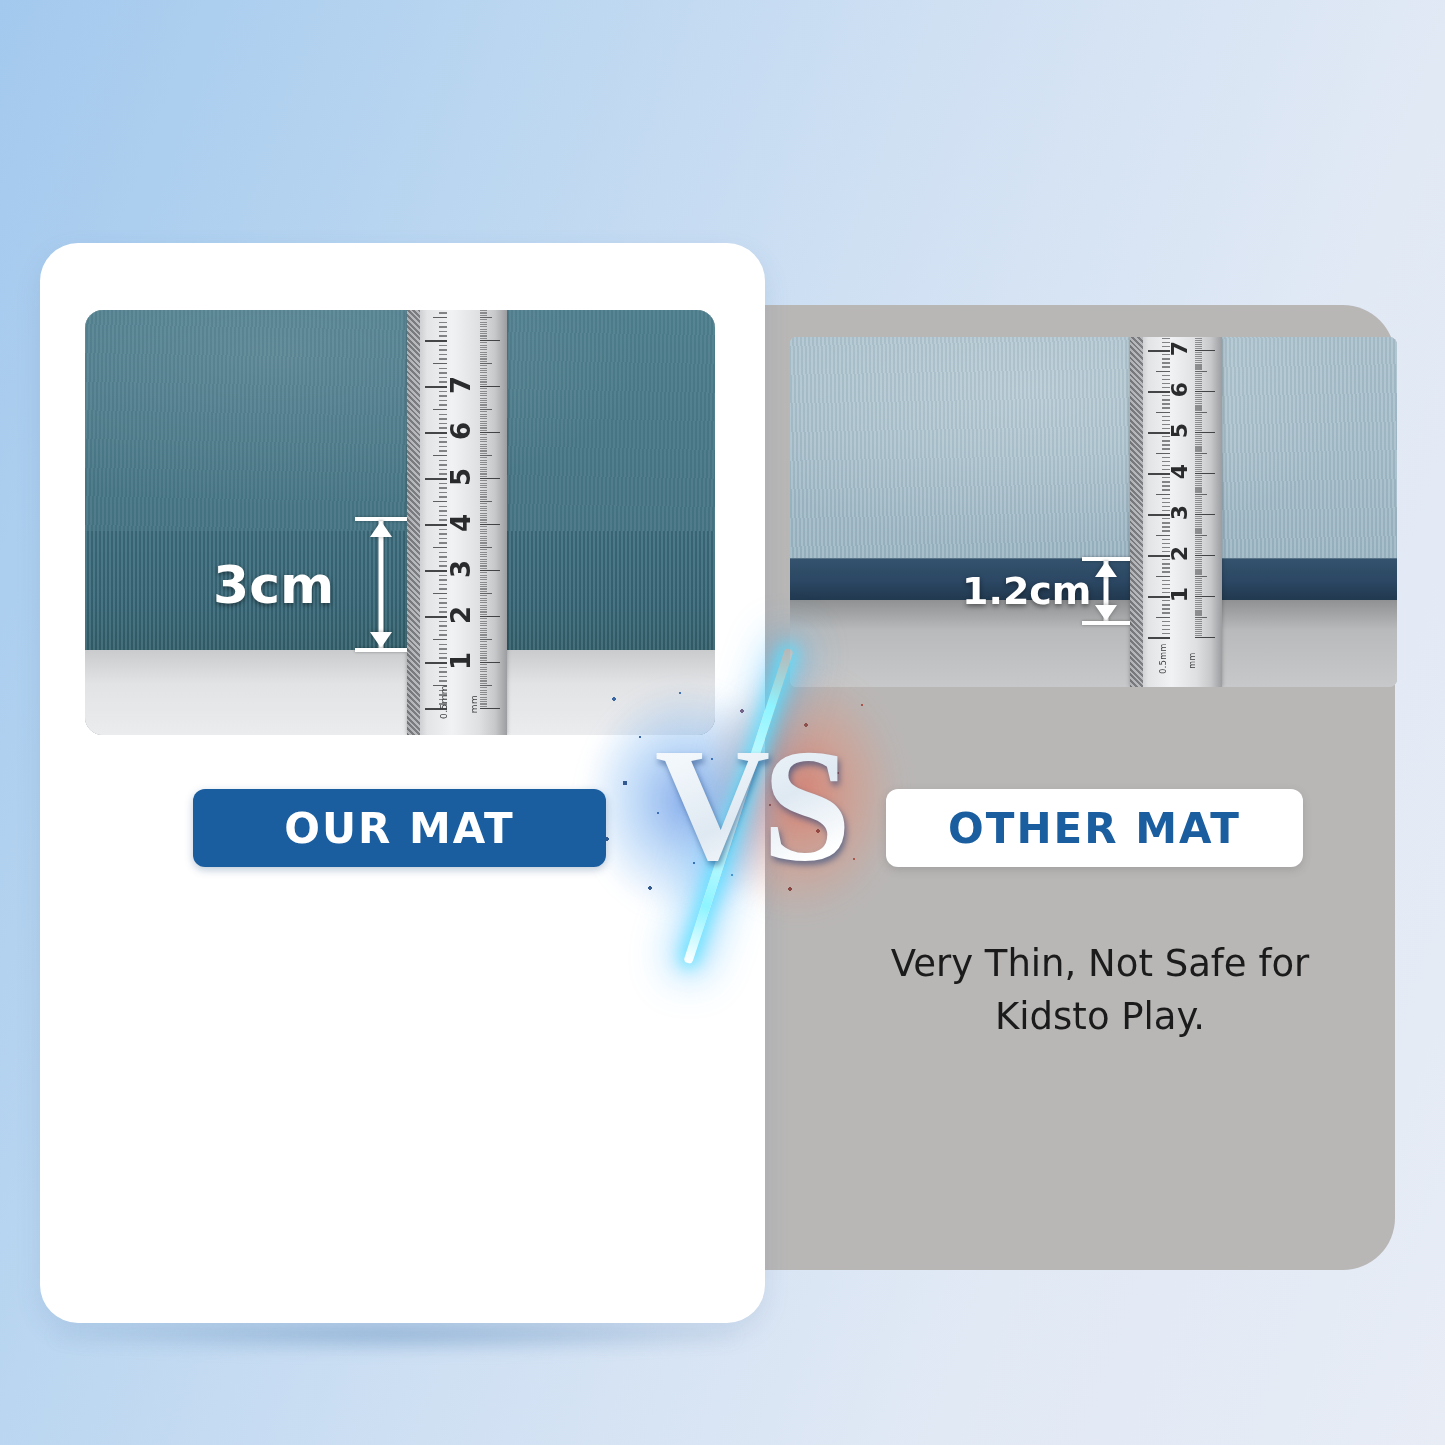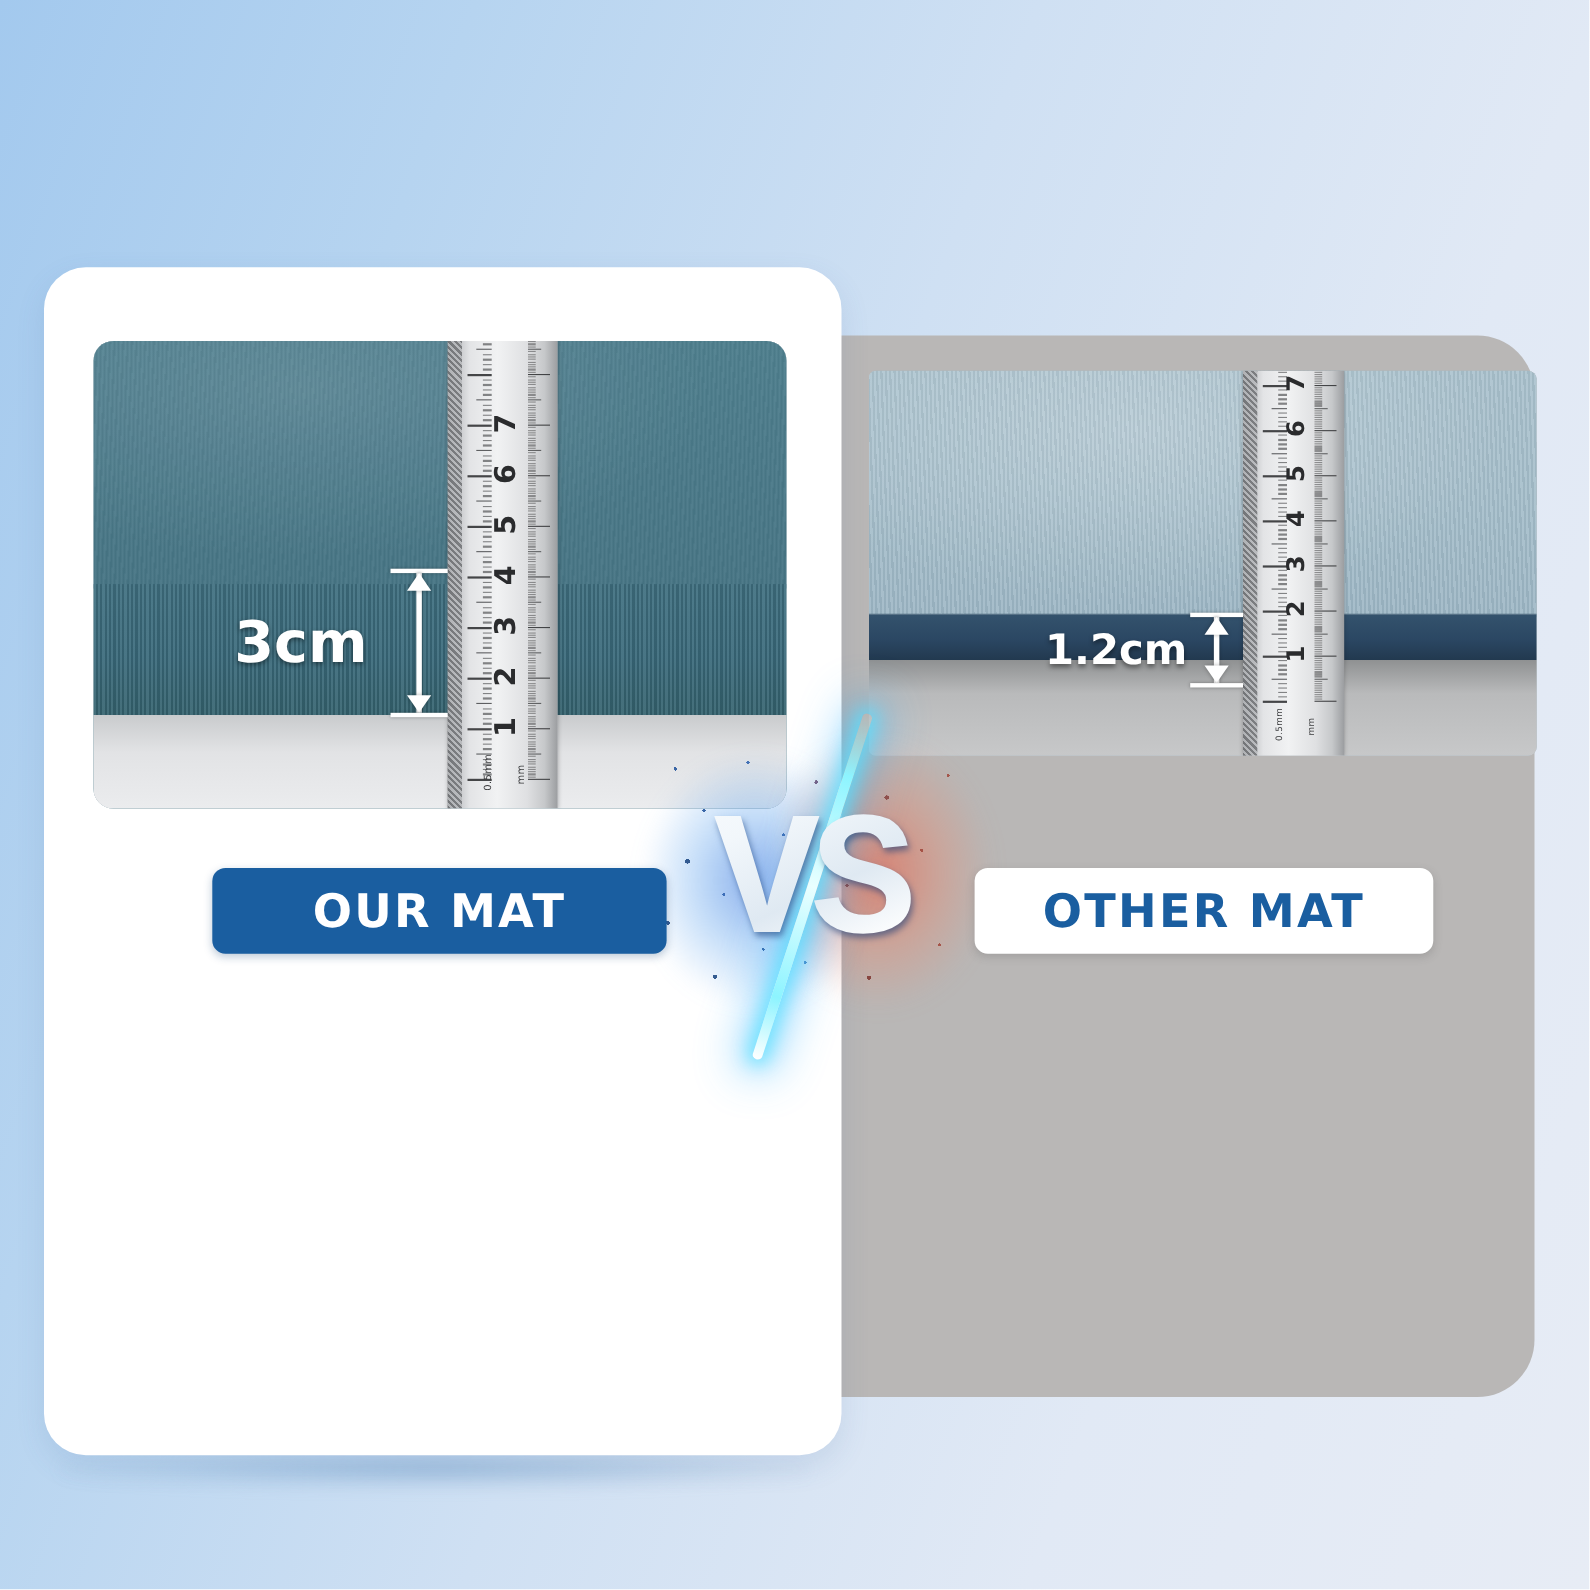--- a/index.html
+++ b/index.html
@@ -191,24 +191,24 @@
       radial-gradient(1.2px 1.2px at 140px 212px,#2a5fae 99%,transparent);
   }
   .vs-slash{
     position:absolute;left:142px;top:-22px;width:9px;height:330px;
     background:linear-gradient(180deg,rgba(120,245,255,0) 0%,#8df4ff 18%,#e9ffff 50%,#8df4ff 82%,rgba(120,245,255,0) 100%);
     transform:rotate(18deg);
     box-shadow:0 0 16px 5px rgba(90,225,255,.85),0 0 40px 14px rgba(60,180,255,.45);
     border-radius:4px;
   }
   .vs-text{
-    position:absolute;left:0;top:0;width:100%;height:100%;
+    position:absolute;left:12px;top:0;width:100%;height:100%;
     display:flex;align-items:center;justify-content:center;
     font-size:160px;font-weight:700;letter-spacing:-8px;
-    font-family:Liberation Mono, monospace;
+    font-family:Liberation Serif, serif;
     background:linear-gradient(155deg,#ffffff 0%,#f2f7fb 32%,#dfe9f2 52%,#ffffff 70%,#cfe0ee 100%);
     -webkit-background-clip:text;background-clip:text;color:transparent;
     text-shadow:none;
     filter:drop-shadow(2px 4px 3px rgba(20,60,120,.55));
     text-align:center;
   }
 
   
   .pill{
     position:absolute;height:78px;border-radius:12px;
@@ -485,21 +485,21 @@
           <div class="num" style="font-size: 22px; left: 36px; top: -0.64px; width: 26.4px; text-align: center;">7</div>
         </div>
 
       <div class="meas" style="left:292px;top:220px;width:48px;height:68px;">
         <div class="cap" style="top:0;"></div>
         <div class="shaft" style="top:4px;height:60px;"></div>
         <div class="ah up" style="top:4px;"></div>
         <div class="ah dn" style="bottom:4px;"></div>
         <div class="cap" style="bottom:0;"></div>
       </div>
-      <div class="meas-label" style="left:160px;top:232px;font-size:38px;">1.2cm</div>
+      <div class="meas-label" style="left:172px;top:232px;font-size:38px;">1.2cm</div>
     </div>
   </div>
 
   <div class="ground-shadow"></div>
   <div class="card-left">
     <div class="photo">
       <div class="p1-bg"></div>
       <div class="p1-top"></div>
       <div class="p1-side"></div>
       <div class="p1-floor"></div>
@@ -797,14 +797,15 @@
     <div class="vs-glow-blue"></div>
     <div class="vs-glow-red"></div>
     <div class="vs-speck"></div>
     <div class="vs-slash"></div>
     <div class="vs-text">VS</div>
   </div>
 
   <div class="pill pill-other">OTHER MAT</div>
   <div class="pill pill-our">OUR MAT</div>
 
+  <div class="copy copy-right">Very Thin, Not Safe for Kidsto Play.</div>
 
 </div>
 
 </body></html>

